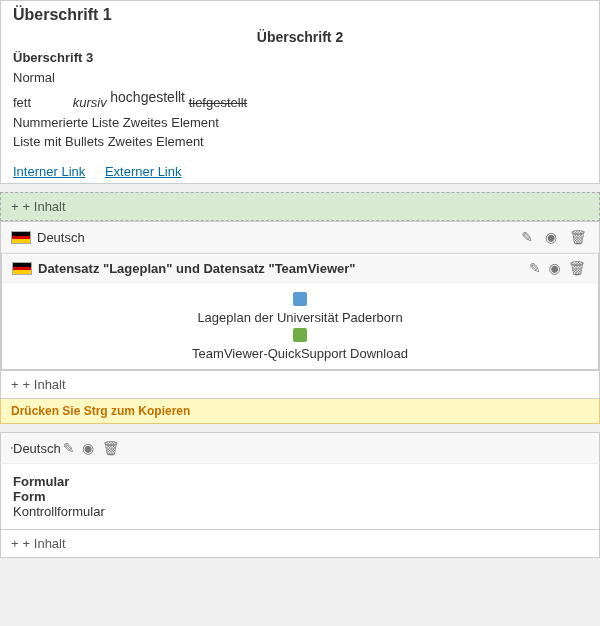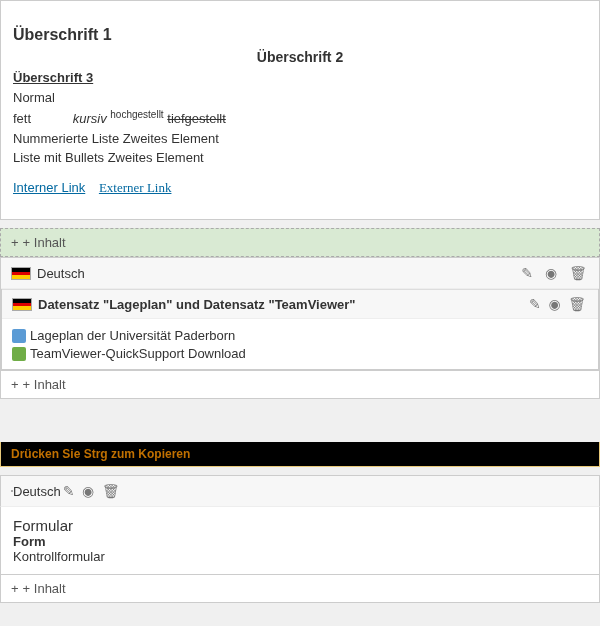--- a/index.html
+++ b/index.html
@@ -14,38 +14,38 @@
       width: 600px;
       background: #f0f0f0;
       padding: 0;
     }
 
     
     .section-preview {
       background: #fff;
       border: 1px solid #ccc;
       margin: 0;
-      padding: 22px 12px;
+      padding: 2px 12px;
       line-height: 1.5;
     }
     .section-preview .h1 { font-size: 16px; font-weight: bold; }
     .section-preview .h2 { font-size: 14px; font-weight: bold; text-align: center; }
-    .section-preview .h3 { font-size: 13px; font-weight: bold; text-decoration: underline; }
+    .section-preview .h3 { font-size: 13px; font-weight: bold; }
     .section-preview .normal { font-size: 13px; }
     .section-preview .fmt-line span { display: inline; }
     .section-preview .fmt-line .bold { font-weight: normal; }
     .section-preview .fmt-line .italic { font-style: italic; margin-left: 38px; }
-    .section-preview .fmt-line .super { vertical-align: super; font-size: 10px; }
+    .section-preview .fmt-line .super { vertical-align: super; font-size: 14px; }
     .section-preview .fmt-line .strike { text-decoration: line-through; }
     .section-preview .list-num { }
     .section-preview .list-bullet { }
     .section-preview .cell-row { }
     .section-preview .link-row { margin-top: 10px; }
     .section-preview .link-row a { color: #0369a1; text-decoration: underline; cursor: pointer; }
-    .section-preview .link-row .ext-link { margin-left: 10px; font-family: Liberation Serif, serif; }
+    .section-preview .link-row .ext-link { margin-left: 16px; }
 
     
     .section-add-top {
       background: #d9ead3;
       border: 1px dashed #aaa;
       padding: 6px 10px;
       margin-top: 8px;
       display: flex;
       align-items: center;
     }
@@ -132,20 +132,21 @@
     }
     .dataset-body {
       padding: 6px 10px 8px 10px;
     }
     .dataset-body .item {
       display: flex;
       align-items: center;
       gap: 4px;
       font-size: 13px;
       margin-top: 3px;
+      flex-direction: column;
     }
     .item-icon {
       width: 14px;
       height: 14px;
       background: #888;
       border-radius: 2px;
       flex-shrink: 0;
     }
     .item-icon.blue { background: #5b9bd5; }
     .item-icon.green { background: #70ad47; }
@@ -155,28 +156,27 @@
       background: #fff;
       border: 1px solid #ccc;
       border-top: none;
       padding: 6px 10px;
       display: flex;
       align-items: center;
     }
 
     
     .copy-hint {
-      background: #000000;
+      background: #fef9c3;
       border: 1px solid #e8c97a;
       border-top: none;
       padding: 5px 10px;
       color: #c07000;
       font-size: 12px;
       font-weight: bold;
-      margin-top: 43px;
     }
 
     
     .section3 {
       margin-top: 8px;
     }
     .form-card-header {
       display: flex;
       align-items: center;
       padding: 7px 10px;
@@ -184,22 +184,22 @@
       border: 1px solid #ccc;
       border-bottom: 1px solid #eee;
     }
     .form-card-body {
       background: #fff;
       border: 1px solid #ccc;
       border-top: none;
       padding: 10px 12px;
     }
     .form-card-body .form-title {
-      font-weight: normal;
-      font-size: 15px;
+      font-weight: bold;
+      font-size: 13px;
     }
     .form-card-body .form-sub {
       font-weight: bold;
       font-size: 13px;
     }
     .form-card-body .form-name {
       font-size: 13px;
     }
     .section3-add {
       background: #fff;

